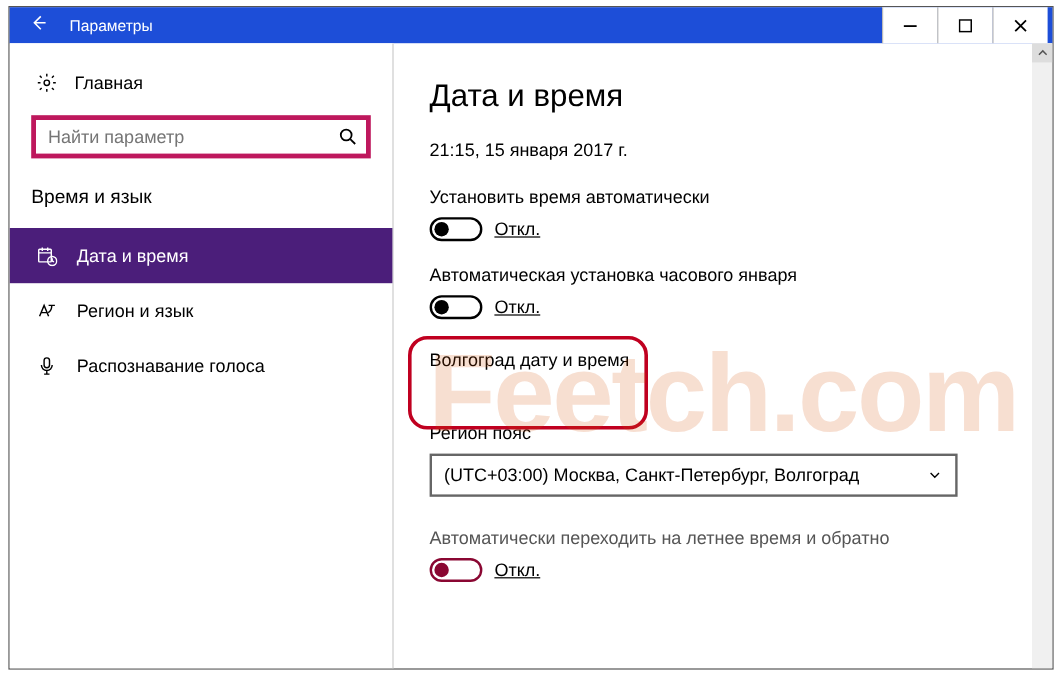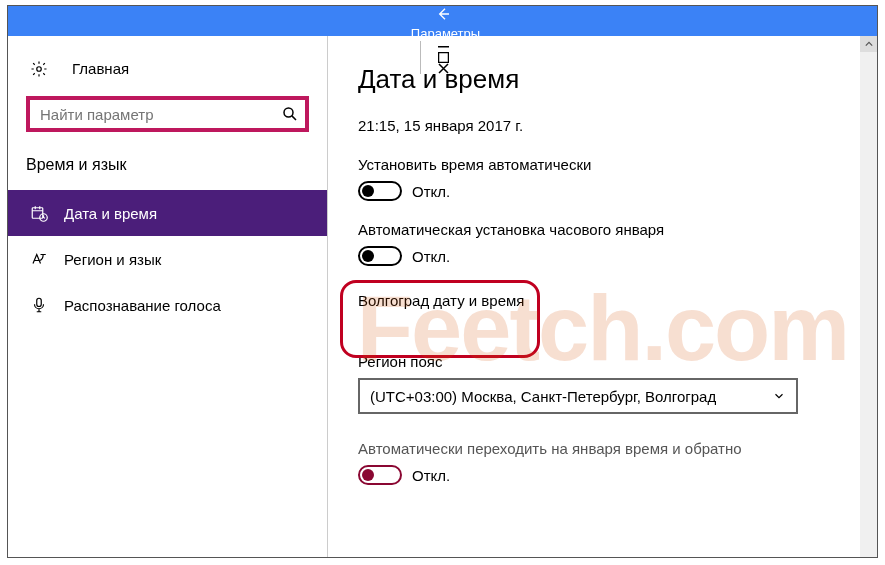--- a/index.html
+++ b/index.html
@@ -1,32 +1,32 @@
 <!DOCTYPE html>
 <html><head>
 <meta charset="utf-8">
 <style>
 * { box-sizing: border-box; margin: 0; padding: 0; font-family: "Segoe UI", Tahoma, sans-serif; }
 body { background: #fff; width: 885px; height: 565px; overflow: hidden; position: relative; }
 
 .window { width: 871px; height: 553px; border: 1px solid #555; margin: 5px auto; background: #fff; position: relative; display: flex; flex-direction: column; }
 
-.titlebar { height: 30px; background: #3b82f6; color: #fff; display: flex; align-items: center; padding: 0 4px; flex-direction: column; }
+.titlebar { height: 30px; background: #1d4ed8; color: #fff; display: flex; align-items: center; padding: 0 4px; }
 .titlebar .back-btn { width: 40px; text-align: center; font-size: 16px; cursor: pointer; }
 .titlebar .title { flex: 0 0 auto; font-size: 13px; padding-left: 6px; }
 .titlebar .spacer { flex: 1; }
 .titlebar .win-btn { width: 46px; height: 30px; background: #fff; color: #000; display: flex; align-items: center; justify-content: center; font-family: monospace; font-size: 14px; cursor: pointer; border-left: 1px solid #bbb;}
 .titlebar .win-btn svg { width: 11px; height: 11px; }
 
 .body { flex: 1; display: flex; overflow: hidden; position: relative; }
 
 
 .sidebar { width: 320px; border-right: 1px solid #ccc; display: flex; flex-direction: column; padding-top: 16px; background:#fff; }
 
-.home-row { display: flex; align-items: flex-start; gap: 24px; padding: 8px 18px 18px 22px; cursor: pointer; }
+.home-row { display: flex; align-items: center; gap: 14px; padding: 8px 18px 18px 22px; cursor: pointer; }
 .home-row .gear { width: 18px; height: 18px; }
 .home-row span { font-size: 15px; }
 
 .search-wrap { margin: 0 18px 18px 18px; position: relative; }
 .search-wrap input { width: 100%; height: 36px; border: 4px solid #be185d; padding: 0 40px 0 10px; font-size: 15px; outline: none; }
 .search-wrap .mag { position: absolute; right: 10px; top: 50%; transform: translateY(-50%); width: 18px; height: 18px; }
 
 .group-title { font-size: 16px; padding: 6px 18px 16px 18px; }
 
 .nav-item { display: flex; align-items: center; gap: 16px; height: 46px; padding: 0 22px; font-size: 15px; cursor: pointer; }
@@ -40,21 +40,21 @@
 .content .datetime { font-size: 15px; margin-bottom: 22px; }
 
 .setting-block { margin-bottom: 20px; }
 .setting-label { font-size: 15px; margin-bottom: 8px; }
 
 .toggle-row { display: flex; align-items: center; gap: 10px; }
 .toggle { width: 44px; height: 20px; border: 2px solid #000; border-radius: 20px; position: relative; cursor: pointer; background: #fff; }
 .toggle .knob { width: 12px; height: 12px; border-radius: 50%; background: #000; position: absolute; top: 2px; left: 2px; }
 .toggle.red { border-color: #8a0732; }
 .toggle.red .knob { background: #8a0732; }
-.toggle-state { font-size: 15px; }
+.toggle-state { font-size: 15px; text-decoration: underline; }
 
 .change-group { position: relative; padding: 6px 0 14px 0; }
 .change-group .setting-label { margin-bottom: 12px; }
 .change-btn { border: 2px solid #333; background: #fff; padding: 6px 14px; font-size: 15px; cursor: pointer; }
 
 .highlight-ring { position: absolute; border: 3px solid #c00020; border-radius: 16px; pointer-events: none; }
 
 .tz-select { width: 440px; height: 36px; border: 2px solid #666; display: flex; align-items: center; justify-content: space-between; padding: 0 10px; font-size: 15px; cursor: pointer; margin-top:8px; }
 .tz-select .chev { width: 14px; height: 14px; }
 
@@ -186,21 +186,21 @@
         <div class="tz-select">
           <span>(UTC+03:00) Москва, Санкт-Петербург, Волгоград</span>
           <span class="chev">
             <svg viewBox="0 0 24 24" fill="none" stroke="#000" stroke-width="2">
                 <path d="M6 9l6 6 6-6"></path>
               </svg>
           </span>
         </div>
       </div>
 
-      <div class="dst-label">Автоматически переходить на января время и обратно</div>
+      <div class="dst-label">Автоматически переходить на летнее время и обратно</div>
       <div class="toggle-row">
         <div class="toggle red">
             <div class="knob"></div>
           </div>
         <div class="toggle-state">Откл.</div>
       </div>
 
       <div class="watermark">Feetch.com</div>
     </div>
 

